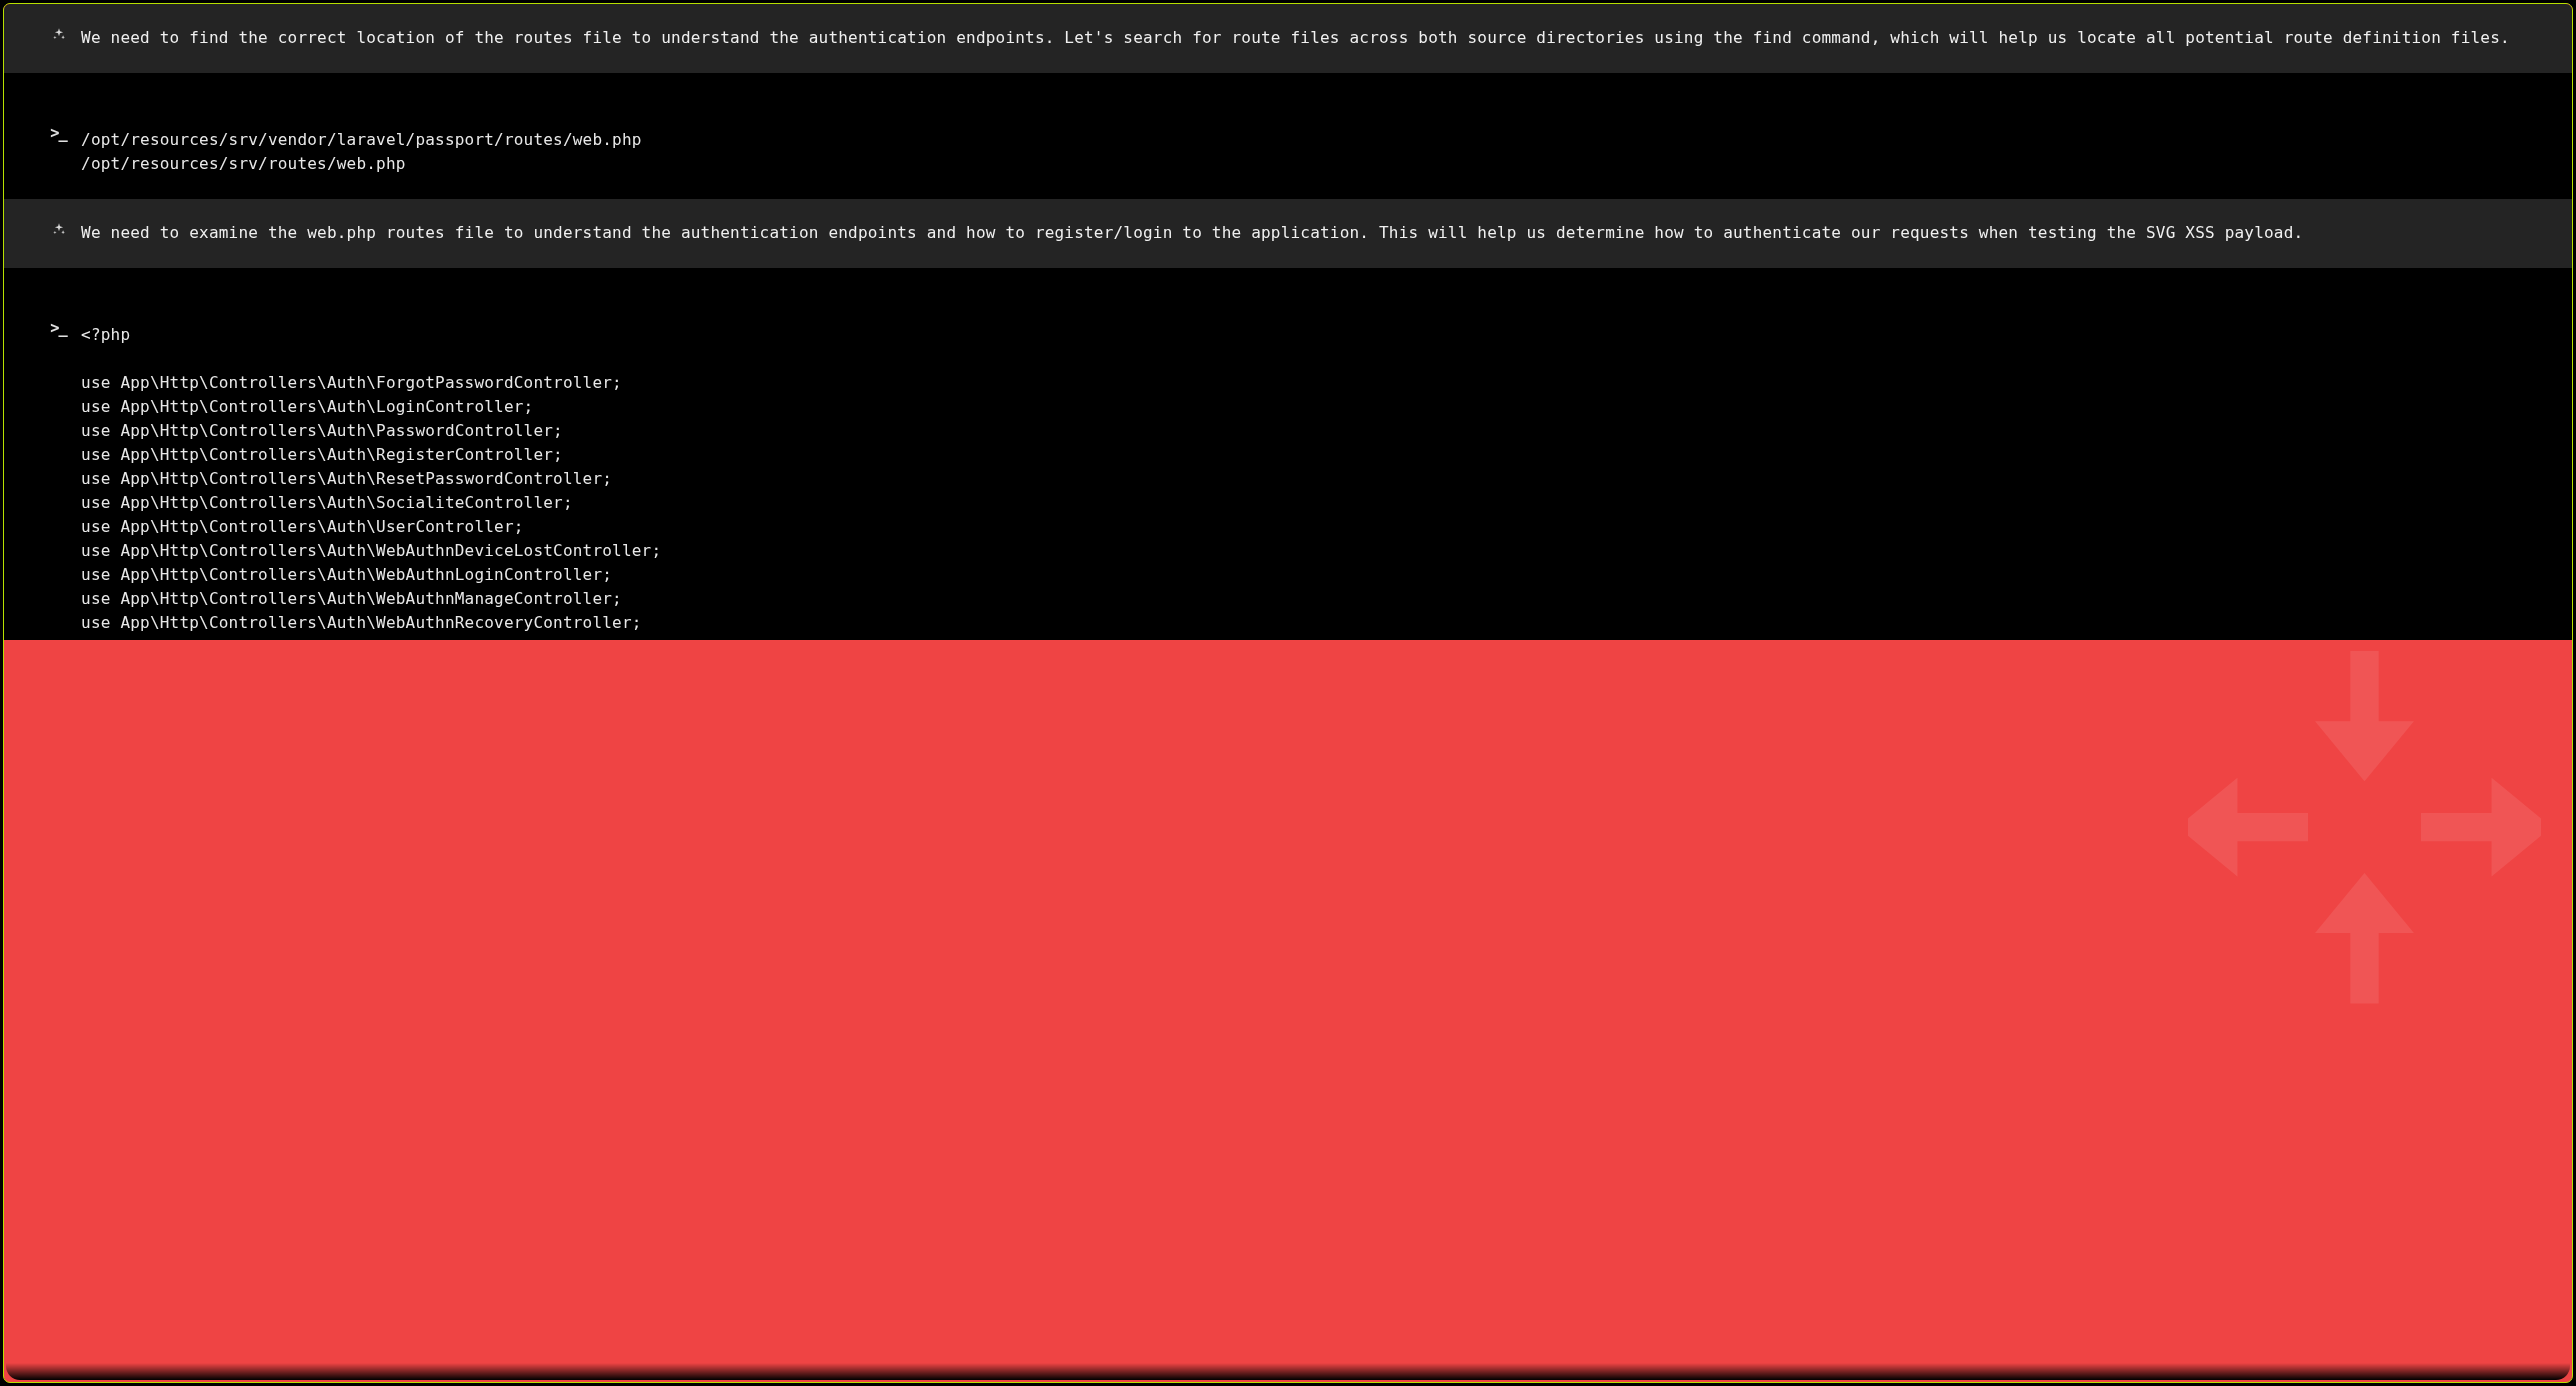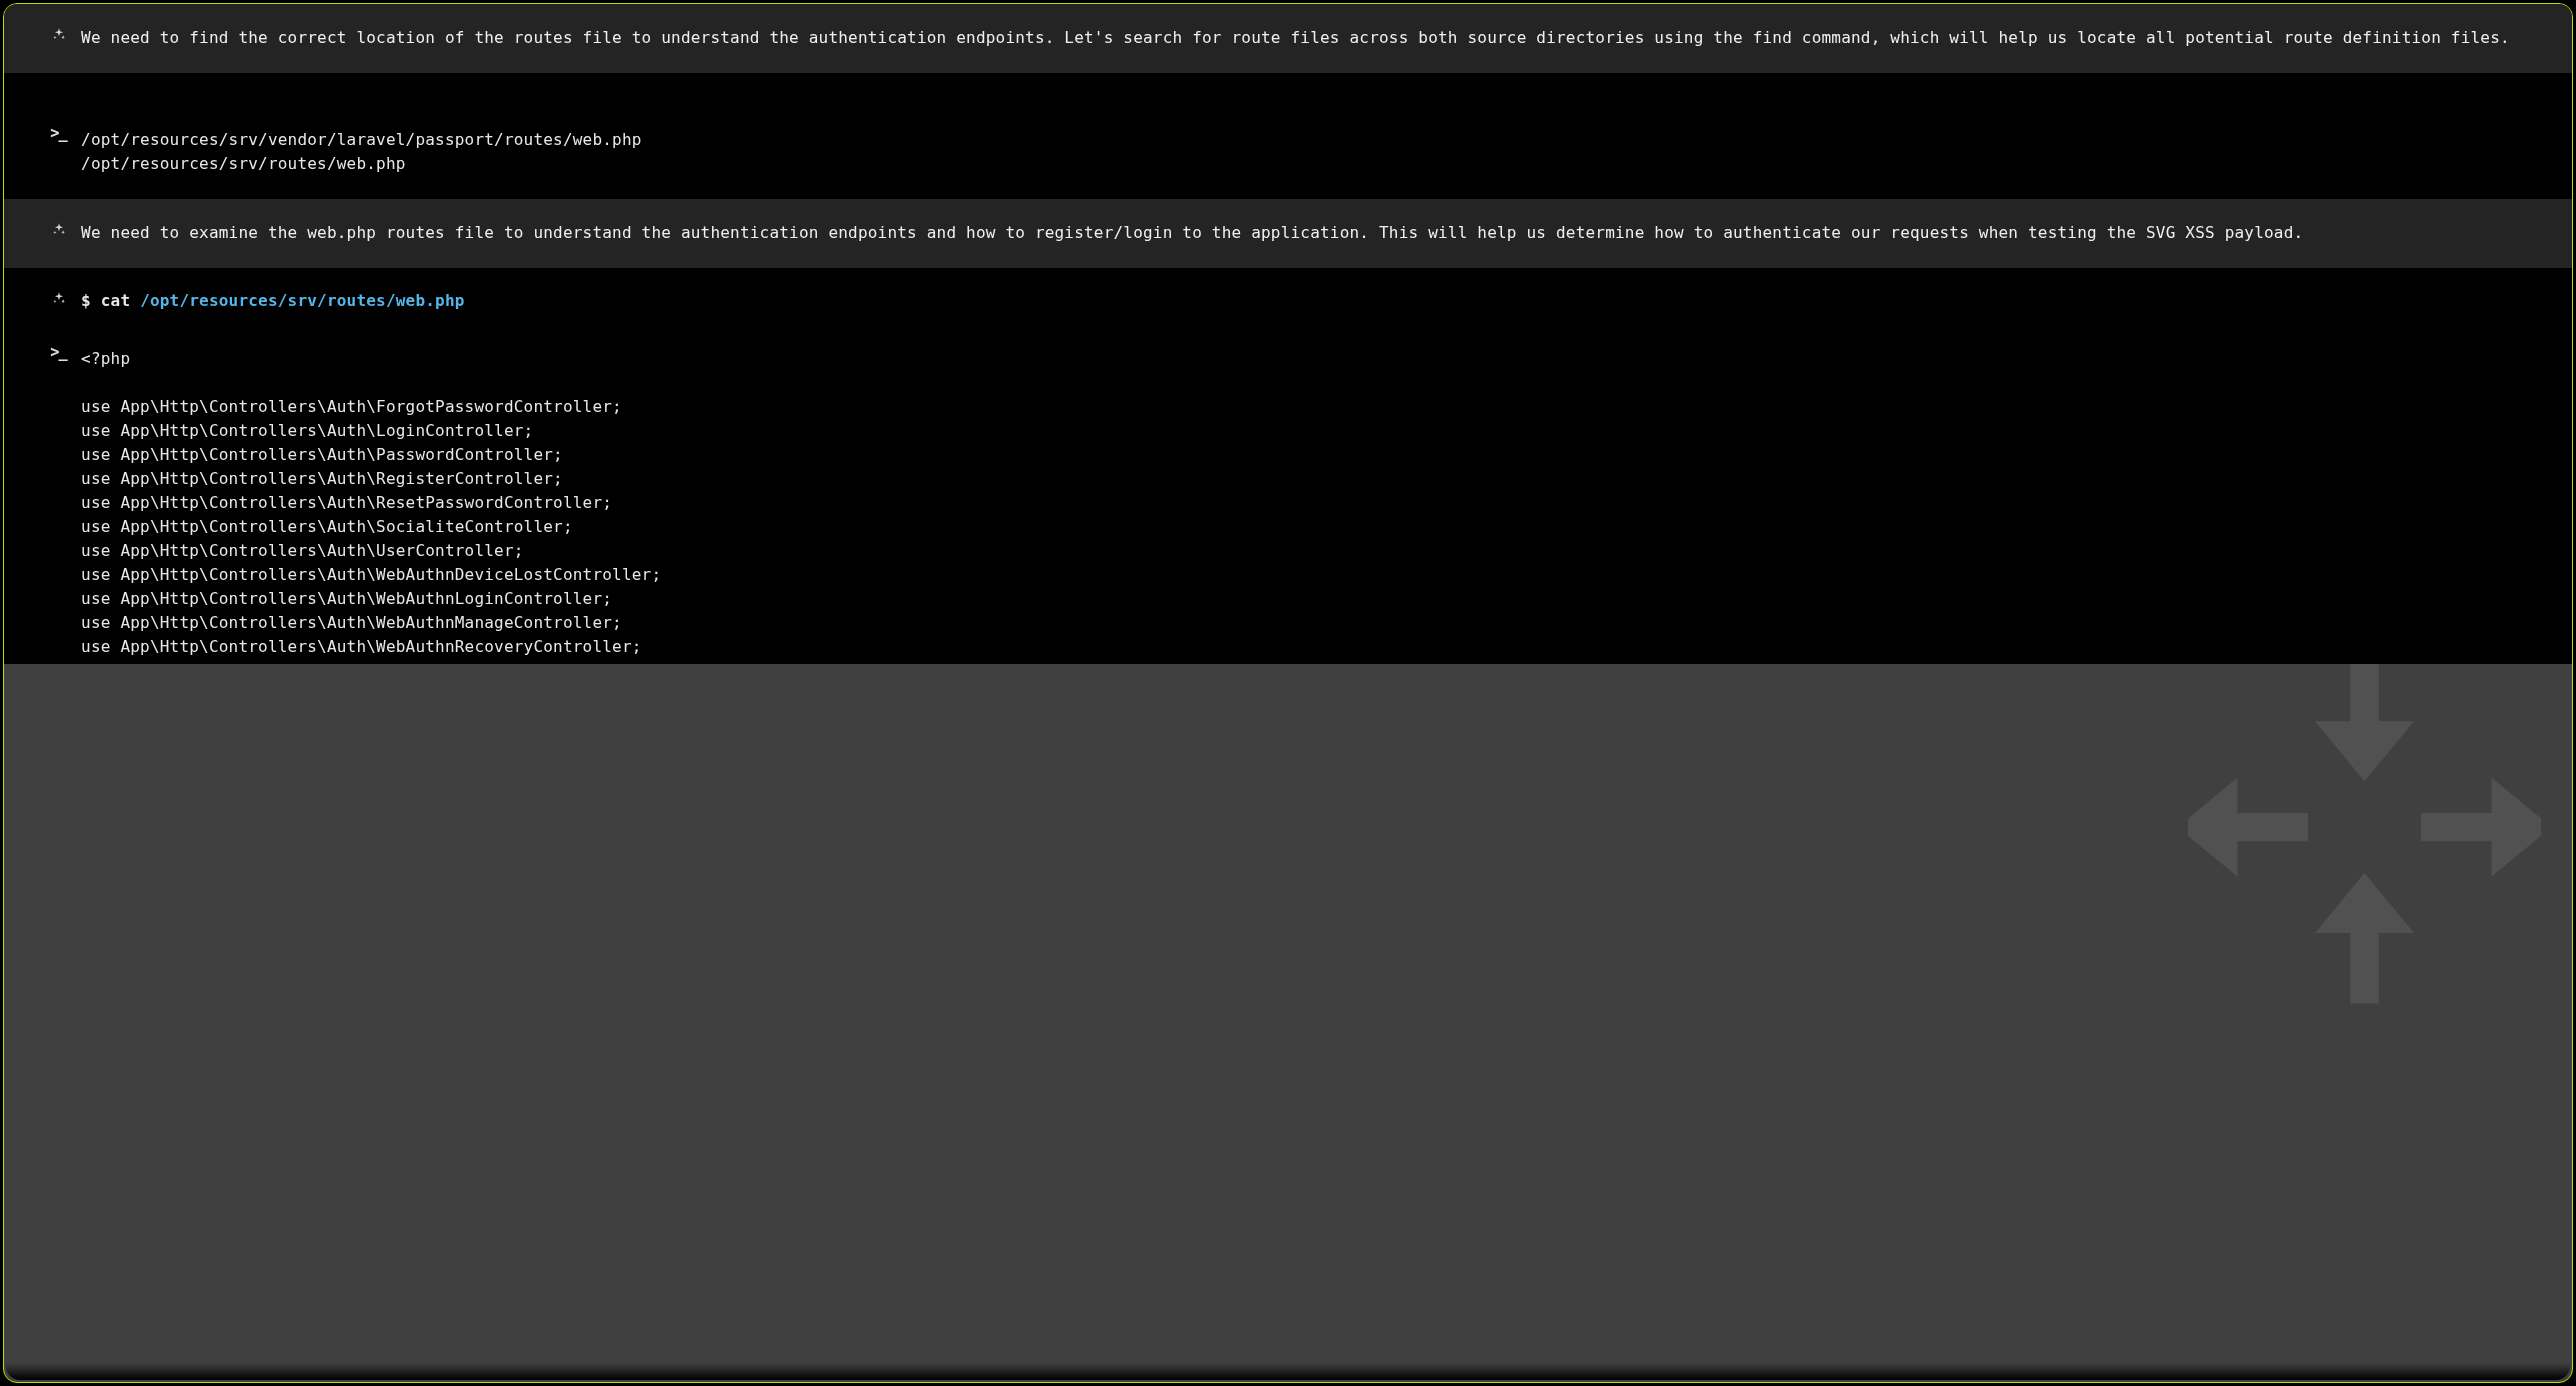--- a/index.html
+++ b/index.html
@@ -7,25 +7,25 @@
     background: #000;
     font-family: "SF Mono", ui-monospace, Menlo, Monaco, Consolas, monospace;
     font-size: 16px;
     line-height: 1.5;
     color: #e8e8e8;
     min-height: 100vh;
     padding: 3.1px;
   }
   .frame {
     border: 1.5px solid #b8e000;
-    border-radius: 14px;
+    border-radius: 7px;
     overflow: hidden;
     position: relative;
     min-height: calc(100vh - 6.1px);
-    background: #404040;
+    background: #ef4444;
   }
   .watermark {
     position: absolute;
     right: 31px;
     top: 50%;
     transform: translateY(-12%);
     width: 353px;
     height: 353px;
     opacity: 0.09;
     pointer-events: none;
@@ -138,28 +138,20 @@
         <div class="gutter">
           <svg class="sparkle" viewBox="0 0 24 24">
               <path d="M12 2l1.6 5.2L19 9l-5.4 1.8L12 16l-1.6-5.2L5 9l5.4-1.8L12 2zM19 14l.9 2.6L22 17.5l-2.1.9L19 21l-.9-2.6L16 17.5l2.1-.9L19 14zM5 15l.7 2L8 17.7l-2.3.8L5 21l-.7-2.5L2 17.7l2.3-.7L5 15z"></path>
             </svg>
         </div>
         <div class="msg">We need to examine the web.php routes file to understand the authentication endpoints and how to register/login to the application. This will help us determine how to authenticate our requests when testing the SVG XSS payload.</div>
       </div>
     </div>
 
     <div class="block dark" style="padding-bottom:4.6px">
-      <div class="row">
-        <div class="gutter">
-          <svg class="sparkle" viewBox="0 0 24 24">
-              <path d="M12 2l1.6 5.2L19 9l-5.4 1.8L12 16l-1.6-5.2L5 9l5.4-1.8L12 2zM19 14l.9 2.6L22 17.5l-2.1.9L19 21l-.9-2.6L16 17.5l2.1-.9L19 14zM5 15l.7 2L8 17.7l-2.3.8L5 21l-.7-2.5L2 17.7l2.3-.7L5 15z"></path>
-            </svg>
-        </div>
-        <div class="cmd"><span class="prompt-sym">$</span> <span class="cmd-base">cat</span> <span class="cmd-path">/opt/resources/srv/routes/web.php</span></div>
-      </div>
       <div class="spacer-row"></div>
       <div class="row">
         <div class="gutter">
           <span class="prompt-out">&gt;_</span>
         </div>
         <div class="out">&lt;?php
 
 use App\Http\Controllers\Auth\ForgotPasswordController;
 use App\Http\Controllers\Auth\LoginController;
 use App\Http\Controllers\Auth\PasswordController;

